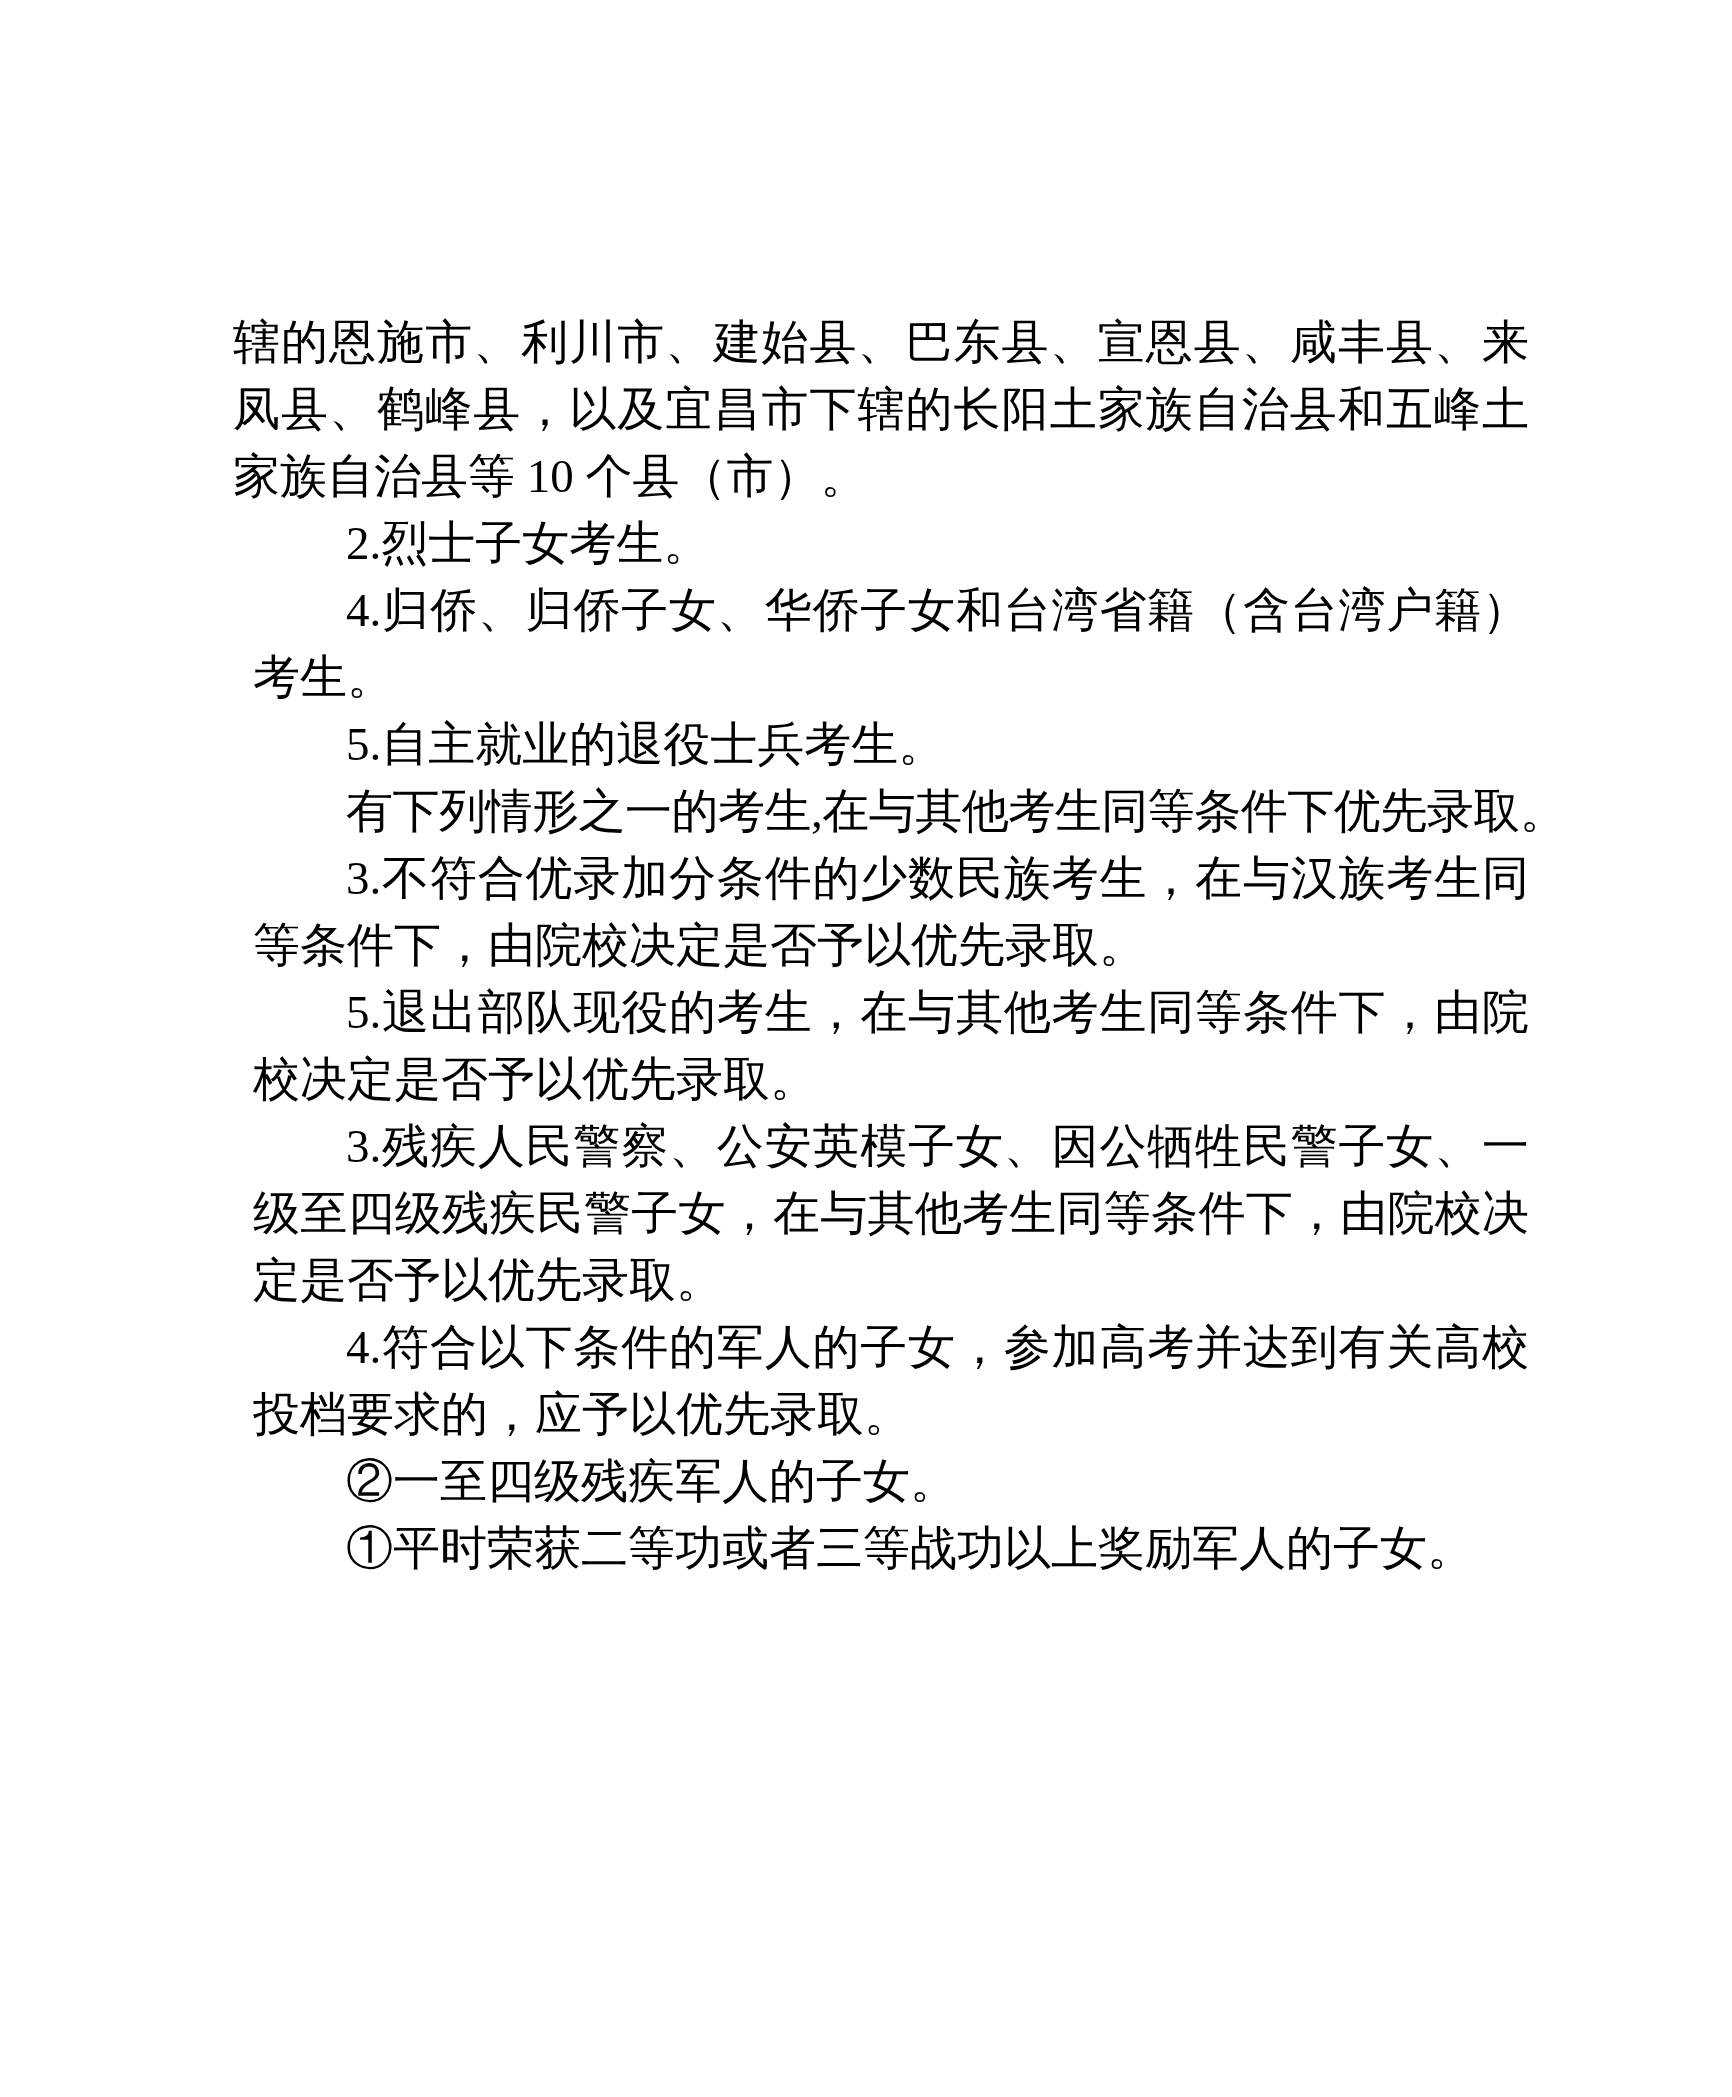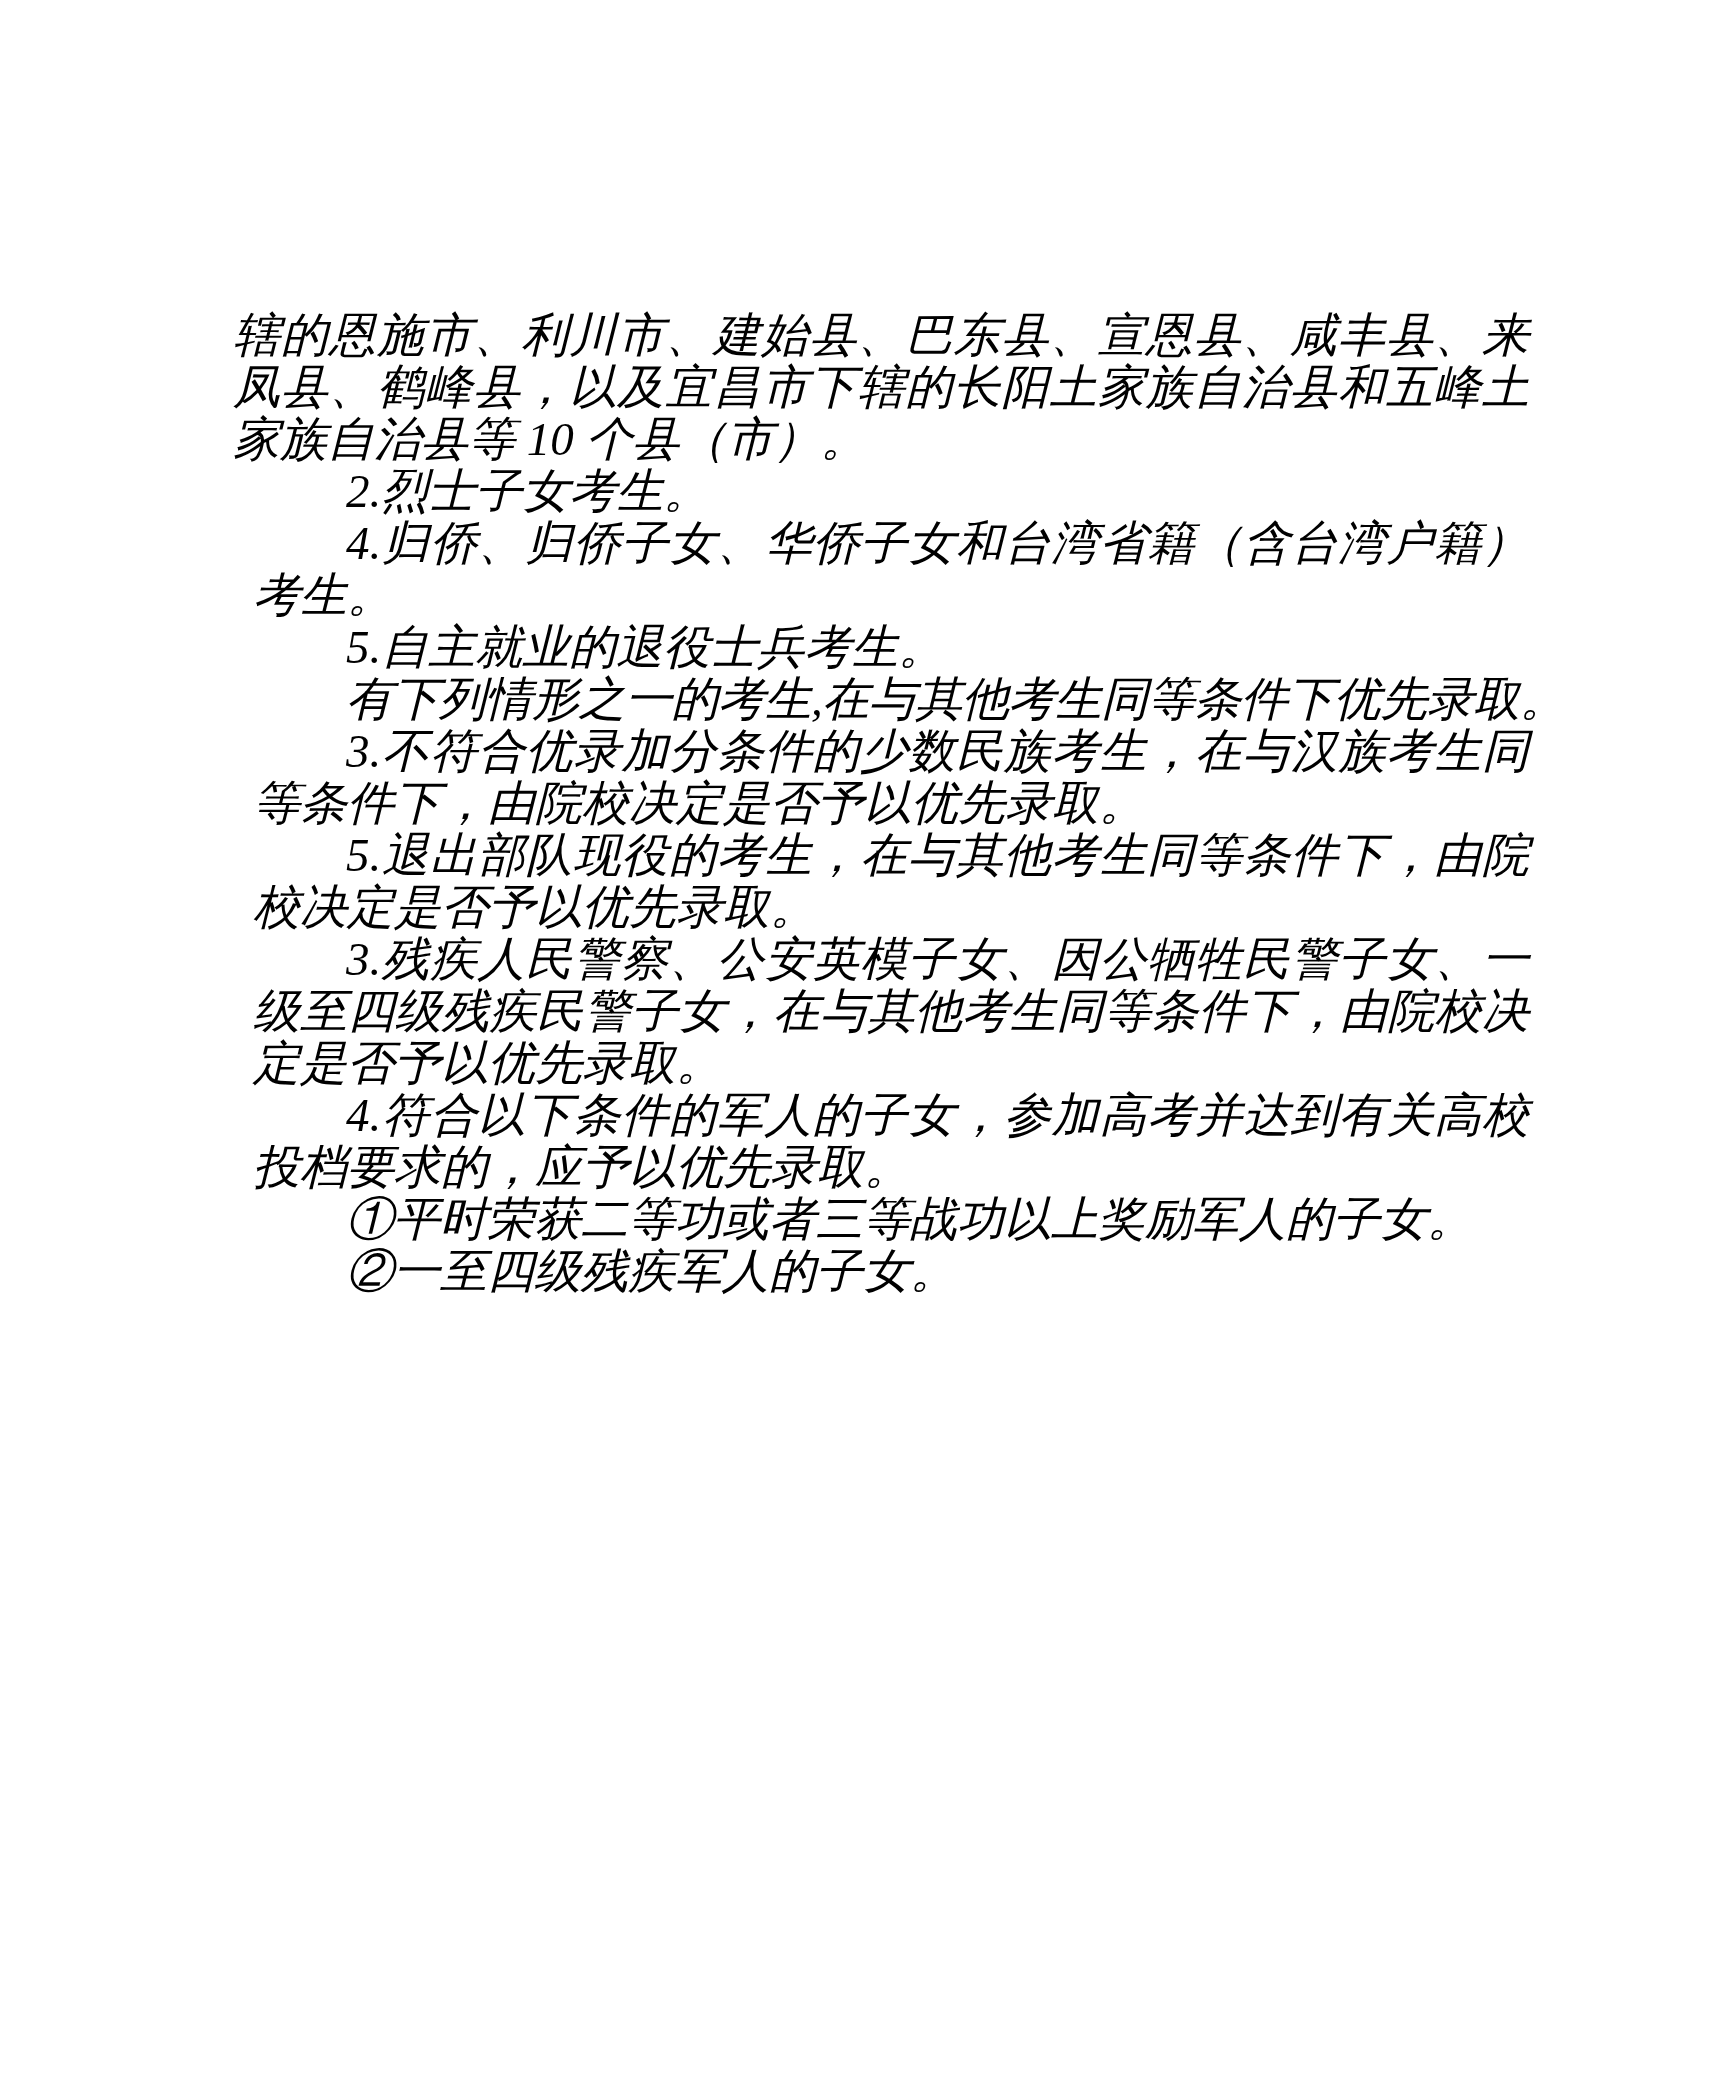--- a/index.html
+++ b/index.html
@@ -15,24 +15,23 @@
     overflow: hidden;
     font-family: "Liberation Serif", serif;
     color: #000000;
   }
   .content {
     position: absolute;
     left: 233px;
     top: 309px;
     width: 1296px;
     font-size: 47px;
-    line-height: 52px;
+    line-height: 67px;
     text-align: justify;
     text-justify: inter-ideograph;
-    font-style: italic;
   }
   .para {
     margin: 0;
     padding: 0;
   }
   .para.indent {
     text-indent: 93px;
     margin-left: 20px;
   }
   .para.bold {
@@ -50,18 +49,18 @@
   <div class="content" id="content">
       <p class="para">辖的恩施市、利川市、建始县、巴东县、宣恩县、咸丰县、来凤县、鹤峰县，以及宜昌市下辖的长阳土家族自治县和五峰土家族自治县等 10 个县（市）。</p>
       <p class="para indent">2.烈士子女考生。</p>
       <p class="para indent">4.归侨、归侨子女、华侨子女和台湾省籍（含台湾户籍）考生。</p>
       <p class="para indent">5.自主就业的退役士兵考生。</p>
       <p class="para indent nowrap">有下列情形之一的考生,在与其他考生同等条件下优先录取。</p>
       <p class="para indent">3.不符合优录加分条件的少数民族考生，在与汉族考生同等条件下，由院校决定是否予以优先录取。</p>
       <p class="para indent">5.退出部队现役的考生，在与其他考生同等条件下，由院校决定是否予以优先录取。</p>
       <p class="para indent">3.残疾人民警察、公安英模子女、因公牺牲民警子女、一级至四级残疾民警子女，在与其他考生同等条件下，由院校决定是否予以优先录取。</p>
       <p class="para indent">4.符合以下条件的军人的子女，参加高考并达到有关高校投档要求的，应予以优先录取。</p>
+      <p class="para indent">②一至四级残疾军人的子女。</p>
       <p class="para indent">①平时荣获二等功或者三等战功以上奖励军人的子女。</p>
-      <p class="para indent">②一至四级残疾军人的子女。</p>
     </div>
 
 </div>
 
 
 </body></html>

